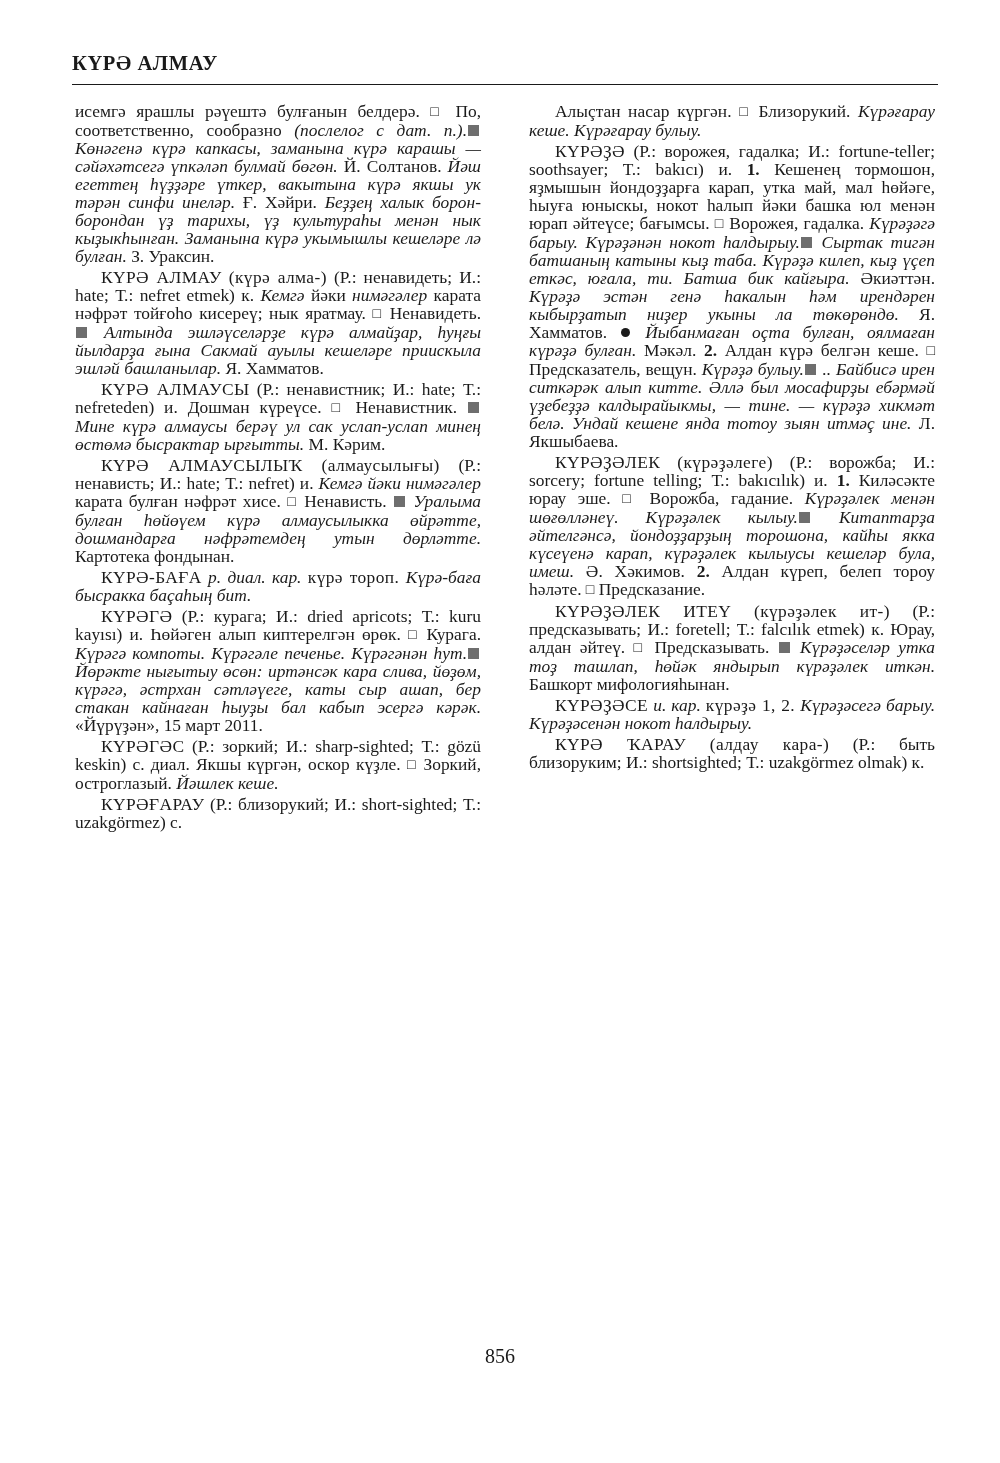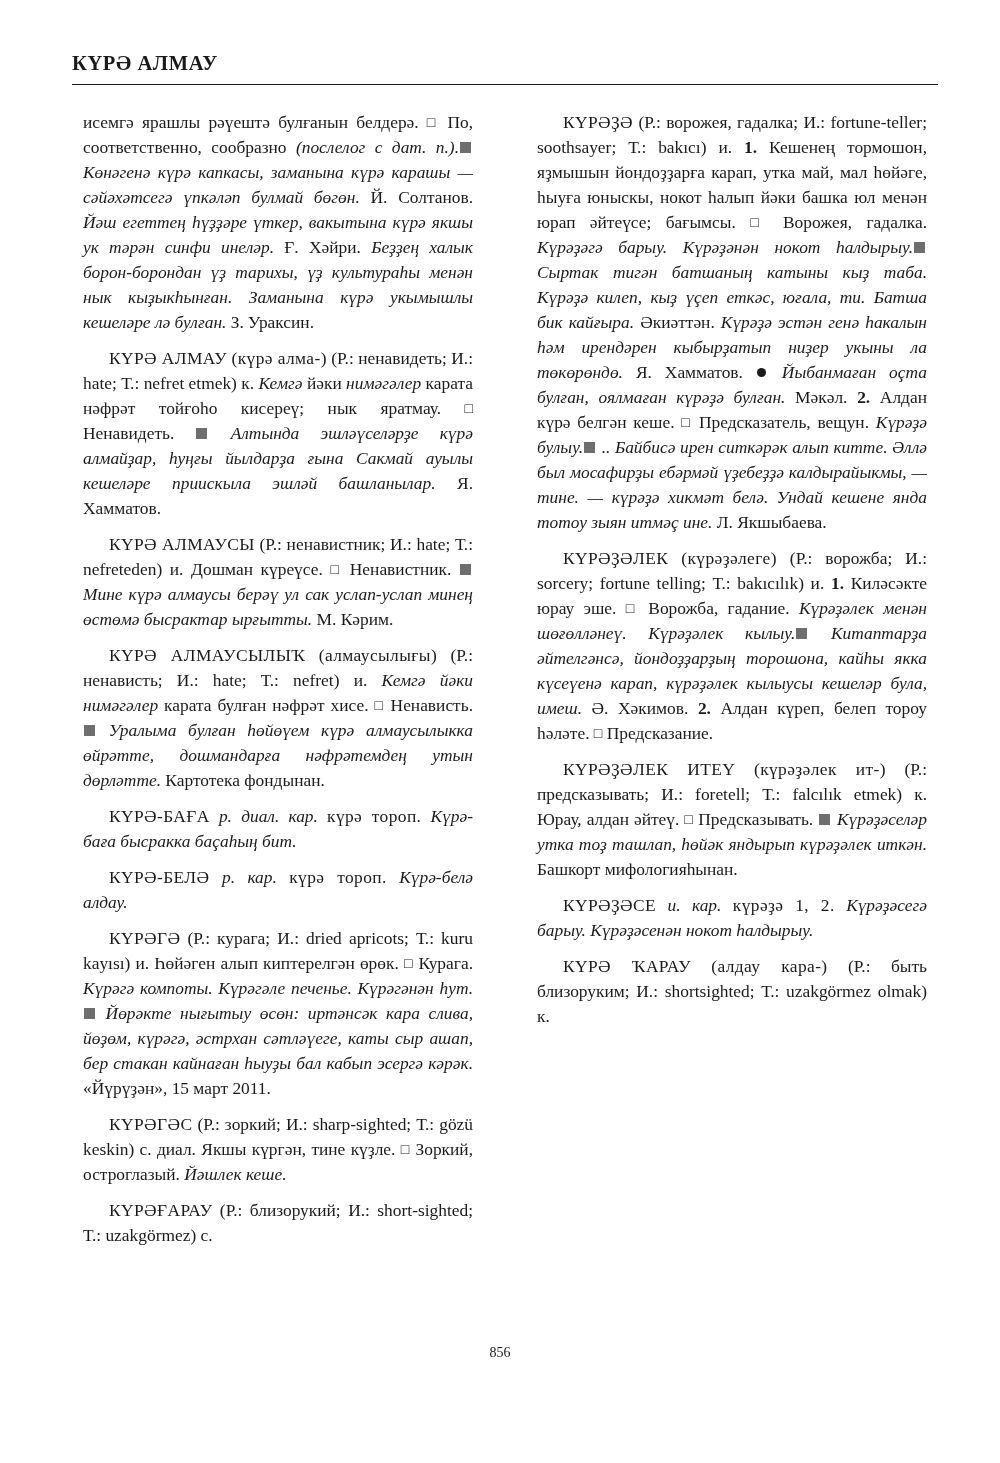--- a/index.html
+++ b/index.html
@@ -42,23 +42,23 @@
     display: flex;
     flex-direction: row;
     gap: 42px;
     width: 866px;
   }
   .col {
     width: 412px;
     flex: 0 0 412px;
   }
   p {
-    margin: 11px;
+    margin: 3px;
     font-size: 17.4px;
-    line-height: 25px;
+    line-height: 18px;
     text-align: justify;
     text-justify: inter-word;
     hyphens: manual;
     -webkit-hyphens: manual;
   }
   p.indent { text-indent: 26px; }
   p.flush  { text-indent: 0; }
 
   b, .hw {
     font-weight: normal;
@@ -96,50 +96,50 @@
   .num {
     font-weight: bold;
   }
   
   .folio {
     position: absolute;
     left: 0;
     right: 0;
     top: 1345px;
     text-align: center;
-    font-size: 14px;
+    font-size: 20px;
   }
 </style>
 </head>
 <body>
 
 <div class="page">
 
   <div class="runhead">КҮРӘ АЛМАУ</div>
   <hr class="rule">
 
   <div class="columns">
 
     <div class="col">
 
       <p class="flush"><span>исемгә ярашлы рәүештә булғанын белдерә. </span><span class="m-box">□</span><span> По, соответственно, сообразно </span><span class="it">(послелог с дат. п.).</span><span class="m-sq"></span><span class="it"> Көнәгенә күрә капкасы, заманына күрә карашы — сәйәхәтсегә үпкәләп булмай бөгөн.</span><span> Й. Солтанов. </span><span class="it">Йәш егеттең һүҙҙәре үткер, вакытына күрә якшы ук тәрән синфи инеләр.</span><span> Ғ. Хәйри. </span><span class="it">Беҙҙең халык борон-борондан үҙ тарихы, үҙ культураһы менән нык кыҙыкһынған. Заманына күрә укымышлы кешеләре лә булған.</span><span> З. Ураксин.</span></p>
 
       <p class="indent"><span class="hw">КҮРӘ АЛМАУ</span> <span class="hw">(күрә алма-)</span> <span>(Р.: ненавидеть; И.: hate; Т.: nefret etmek) к.</span> <span class="it">Кемгә</span><span> йәки </span><span class="it">нимәгәлер</span><span> карата нәфрәт тойғоһо кисереү; нык яратмау. </span><span class="m-box">□</span><span> Ненавидеть. </span><span class="m-sq"></span><span class="it"> Алтында эшләүселәрҙе күрә алмайҙар, һуңғы йылдарҙа ғына Сакмай ауылы кешеләре приискыла эшләй башланылар.</span><span> Я. Хамматов.</span></p>
       <p class="indent"><span class="hw">КҮРӘ АЛМАУСЫ</span> <span>(Р.: ненавистник; И.: hate; Т.: nefreteden) и.</span> <span>Дошман күреүсе. </span><span class="m-box">□</span><span> Ненавистник. </span><span class="m-sq"></span><span class="it"> Мине күрә алмаусы берәү ул сак услап-услап минең өстөмә бысрактар ырғытты.</span><span> М. Кәрим.</span></p>
       <p class="indent"><span class="hw">КҮРӘ АЛМАУСЫЛЫҠ</span> <span class="hw">(алмаусылығы)</span> <span>(Р.: ненависть; И.: hate; Т.: nefret) и.</span> <span class="it">Кемгә йәки нимәгәлер</span><span> карата булған нәфрәт хисе. </span><span class="m-box">□</span><span> Ненависть. </span><span class="m-sq"></span><span class="it"> Уралыма булған һөйөүем күрә алмаусылыкка өйрәтте, дошмандарға нәфрәтемдең утын дөрләтте.</span><span> Картотека фондынан.</span></p>
       <p class="indent"><span class="hw">КҮРӘ-БАҒА</span> <span class="it">р. диал. кар.</span> <span class="hw">күрә тороп.</span> <span class="it">Күрә-баға бысракка баçаһың бит.</span></p>
-      <p class="indent"><span class="hw">КҮРӘ-БЕЛӘ</span> <span class="it">р. кар.</span> <span class="hw">күрә тороп.</span> <span class="it">Күрә-белә алдау.</span></p>
       <p class="indent"><span class="hw">КҮРӘГӘ</span> <span>(Р.: курага; И.: dried apricots; Т.: kuru kayısı) и.</span> <span>Һөйәген алып киптерелгән өрөк. </span><span class="m-box">□</span><span> Курага. </span><span class="it">Күрәгә компоты. Күрәгәле печенье. Күрәгәнән һут.</span><span class="m-sq"></span><span class="it"> Йөрәкте нығытыу өсөн: иртәнсәк кара слива, йөҙөм, күрәгә, әстрхан сәтләүеге, каты сыр ашап, бер стакан кайнаған һыуҙы бал кабып эсергә кәрәк.</span><span> «Йүрүҙән», 15 март 2011.</span></p>
-      <p class="indent"><span class="hw">КҮРӘГӘС</span> <span>(Р.: зоркий; И.: sharp-sighted; Т.: gözü keskin) с. диал.</span> <span>Якшы күргән, тине күҙле. </span><span class="m-box">□</span><span> Зоркий, остроглазый. </span><span class="it">Йәшлек кеше.</span></p>
+      <p class="indent"><span class="hw">КҮРӘГӘС</span> <span>(Р.: зоркий; И.: sharp-sighted; Т.: gözü keskin) с. диал.</span> <span>Якшы күргән, оскор күҙле. </span><span class="m-box">□</span><span> Зоркий, остроглазый. </span><span class="it">Йәшлек кеше.</span></p>
       <p class="indent"><span class="hw">КҮРӘҒАРАУ</span> <span>(Р.: близорукий; И.: short-sighted; Т.: uzakgörmez) с.</span></p>
 
     </div>
 
     <div class="col">
 
+      <p class="indent"><span>Алыçтан насар күргән. </span><span class="m-box">□</span><span> Близорукий. </span><span class="it">Күрәғарау кеше. Күрәғарау булыу.</span></p>
       <p class="indent"><span class="hw">КҮРӘҘӘ</span> <span>(Р.: ворожея, гадалка; И.: fortune-teller; soothsayer; Т.: bakıcı) и.</span> <span class="num">1.</span> <span>Кешенең тормошон, яҙмышын йондоҙҙарға карап, утка май, мал һөйәге, һыуға юныскы, нокот һалып йәки башка юл менән юрап әйтеүсе; бағымсы. </span><span class="m-box">□</span><span> Ворожея, гадалка. </span><span class="it">Күрәҙәгә барыу. Күрәҙәнән нокот һалдырыу.</span><span class="m-sq"></span><span class="it"> Сыртак тигән батшаның катыны кыҙ таба. Күрәҙә килеп, кыҙ үçеп еткәс, юғала, ти. Батша бик кайғыра.</span><span> Әкиәттән. </span><span class="it">Күрәҙә эстән генә һакалын һәм ирендәрен кыбырҙатып ниҙер укыны ла төкөрөндө.</span><span> Я. Хамматов. </span><span class="m-dot"></span><span class="it"> Йыбанмаған оçта булған, оялмаған күрәҙә булған.</span><span> Мәкәл.</span> <span class="num">2.</span> <span>Алдан күрә белгән кеше. </span><span class="m-box">□</span><span> Предсказатель, вещун. </span><span class="it">Күрәҙә булыу.</span><span class="m-sq"></span><span class="it"> .. Байбисә ирен ситкәрәк алып китте. Әллә был мосафирҙы ебәрмәй үҙебеҙҙә калдырайыкмы, — тине. — күрәҙә хикмәт белә. Ундай кешене янда тотоу зыян итмәç ине.</span><span> Л. Якшыбаева.</span></p>
       <p class="indent"><span class="hw">КҮРӘҘӘЛЕК</span> <span class="hw">(күрәҙәлеге)</span> <span>(Р.: ворожба; И.: sorcery; fortune telling; Т.: bakıcılık) и.</span> <span class="num">1.</span> <span>Киләсәкте юрау эше. </span><span class="m-box">□</span><span> Ворожба, гадание. </span><span class="it">Күрәҙәлек менән шөғөлләнеү. Күрәҙәлек кылыу.</span><span class="m-sq"></span><span class="it"> Китаптарҙа әйтелгәнсә, йондоҙҙарҙың торошона, кайһы якка күсеүенә карап, күрәҙәлек кылыусы кешеләр була, имеш.</span><span> Ә. Хәкимов.</span> <span class="num">2.</span> <span>Алдан күреп, белеп тороу һәләте. </span><span class="m-box">□</span><span> Предсказание.</span></p>
       <p class="indent"><span class="hw">КҮРӘҘӘЛЕК ИТЕҮ</span> <span class="hw">(күрәҙәлек ит-)</span> <span>(Р.: предсказывать; И.: foretell; Т.: falcılık etmek) к.</span> <span>Юрау, алдан әйтеү. </span><span class="m-box">□</span><span> Предсказывать. </span><span class="m-sq"></span><span class="it"> Күрәҙәселәр утка тоҙ ташлап, һөйәк яндырып күрәҙәлек иткән.</span><span> Башкорт мифологияһынан.</span></p>
       <p class="indent"><span class="hw">КҮРӘҘӘСЕ</span> <span class="it">и. кар.</span> <span class="hw">күрәҙә 1, 2.</span> <span class="it">Күрәҙәсегә барыу. Күрәҙәсенән нокот һалдырыу.</span></p>
       <p class="indent"><span class="hw">КҮРӘ ҠАРАУ</span> <span class="hw">(алдау кара-)</span> <span>(Р.: быть близоруким; И.: shortsighted; Т.: uzakgörmez olmak) к.</span></p>
 
     </div>
   </div>
 
   <div class="folio">856</div>

